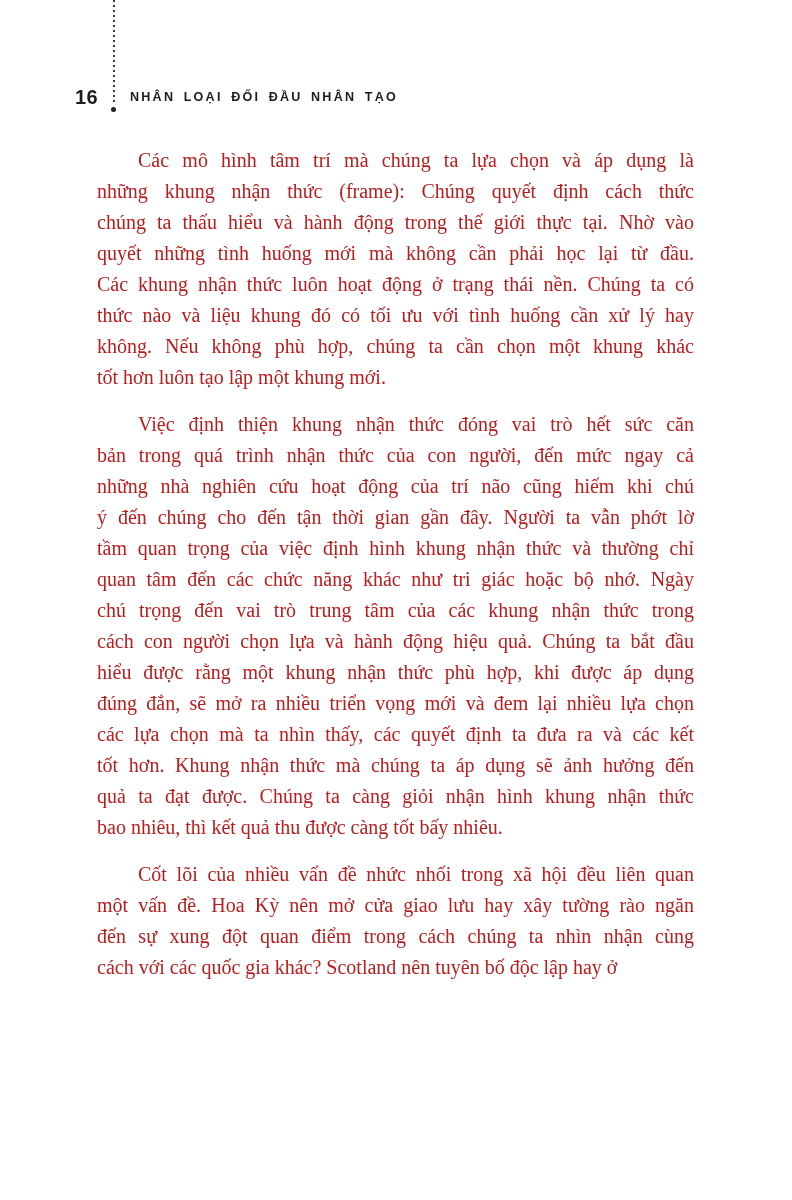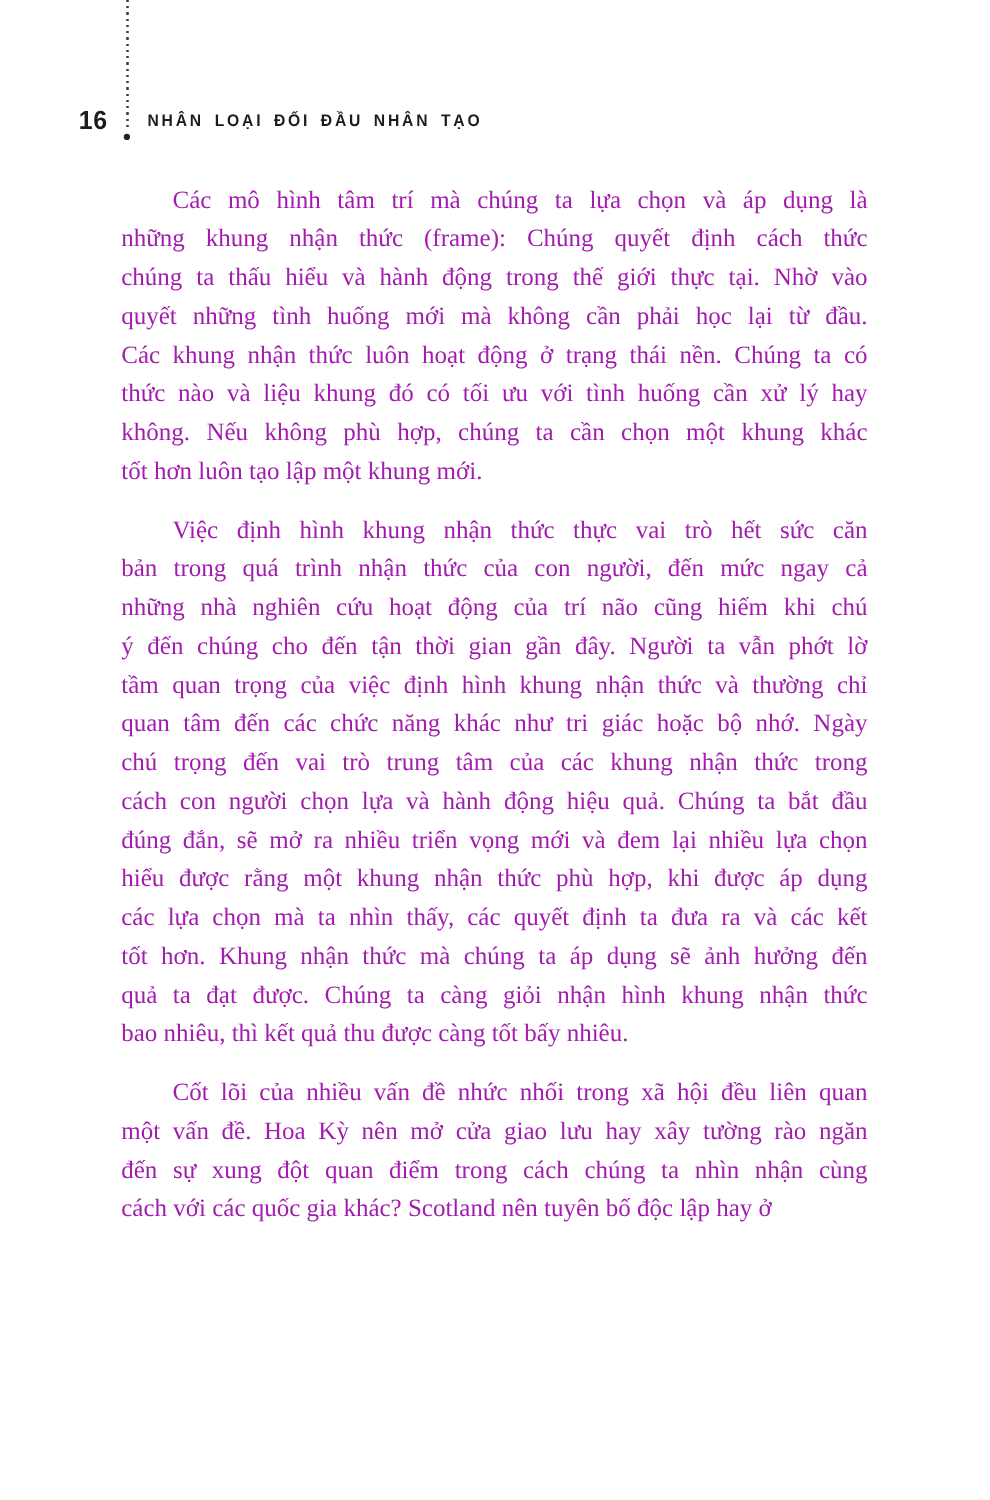--- a/index.html
+++ b/index.html
@@ -12,21 +12,21 @@
     width: 792px;
     height: 1200px;
     background: #ffffff;
     overflow: hidden;
     font-family: "Liberation Serif", "DejaVu Serif", serif;
     color: #1a1a1a;
   }
   
   #running-header {
     position: absolute;
-    left: 0;
+    left: 12px;
     top: 0;
     width: 682px;
     height: 120px;
   }
   #page-number {
     position: absolute;
     left: 63px;
     top: 85px;
     font-family: "Liberation Sans", "DejaVu Sans", sans-serif;
     font-weight: 700;
@@ -72,21 +72,21 @@
     white-space: nowrap;
   }
   
   #body-text {
     position: absolute;
     left: 97px;
     top: 145px;
     width: 597px;
     font-size: 20px;
     line-height: 31px;
-    color: #a21caf;
+    color: #b91c1c;
   }
   .paragraph {
     margin: 0 0 16px 0;
   }
   .line {
     height: 31px;
     text-align: justify;
     text-align-last: justify;
     white-space: normal;
   }
@@ -114,30 +114,30 @@
         <div class="line first">Các mô hình tâm trí mà chúng ta lựa chọn và áp dụng là</div>
         <div class="line">những khung nhận thức (frame): Chúng quyết định cách thức</div>
         <div class="line">chúng ta thấu hiểu và hành động trong thế giới thực tại. Nhờ vào</div>
         <div class="line">quyết những tình huống mới mà không cần phải học lại từ đầu.</div>
         <div class="line">Các khung nhận thức luôn hoạt động ở trạng thái nền. Chúng ta có</div>
         <div class="line">thức nào và liệu khung đó có tối ưu với tình huống cần xử lý hay</div>
         <div class="line">không. Nếu không phù hợp, chúng ta cần chọn một khung khác</div>
         <div class="line last">tốt hơn luôn tạo lập một khung mới.</div>
       </div>
       <div class="paragraph">
-        <div class="line first">Việc định hình khung nhận thức thực vai trò hết sức căn</div>
+        <div class="line first">Việc định thiện khung nhận thức đóng vai trò hết sức căn</div>
         <div class="line">bản trong quá trình nhận thức của con người, đến mức ngay cả</div>
         <div class="line">những nhà nghiên cứu hoạt động của trí não cũng hiếm khi chú</div>
         <div class="line">ý đến chúng cho đến tận thời gian gần đây. Người ta vẫn phớt lờ</div>
         <div class="line">tầm quan trọng của việc định hình khung nhận thức và thường chỉ</div>
         <div class="line">quan tâm đến các chức năng khác như tri giác hoặc bộ nhớ. Ngày</div>
         <div class="line">chú trọng đến vai trò trung tâm của các khung nhận thức trong</div>
         <div class="line">cách con người chọn lựa và hành động hiệu quả. Chúng ta bắt đầu</div>
+        <div class="line">hiểu được rằng một khung nhận thức phù hợp, khi được áp dụng</div>
         <div class="line">đúng đắn, sẽ mở ra nhiều triển vọng mới và đem lại nhiều lựa chọn</div>
-        <div class="line">hiểu được rằng một khung nhận thức phù hợp, khi được áp dụng</div>
         <div class="line">các lựa chọn mà ta nhìn thấy, các quyết định ta đưa ra và các kết</div>
         <div class="line">tốt hơn. Khung nhận thức mà chúng ta áp dụng sẽ ảnh hưởng đến</div>
         <div class="line">quả ta đạt được. Chúng ta càng giỏi nhận hình khung nhận thức</div>
         <div class="line last">bao nhiêu, thì kết quả thu được càng tốt bấy nhiêu.</div>
       </div>
       <div class="paragraph">
         <div class="line first">Cốt lõi của nhiều vấn đề nhức nhối trong xã hội đều liên quan</div>
         <div class="line">một vấn đề. Hoa Kỳ nên mở cửa giao lưu hay xây tường rào ngăn</div>
         <div class="line">đến sự xung đột quan điểm trong cách chúng ta nhìn nhận cùng</div>
         <div class="line last">cách với các quốc gia khác? Scotland nên tuyên bố độc lập hay ở</div>

